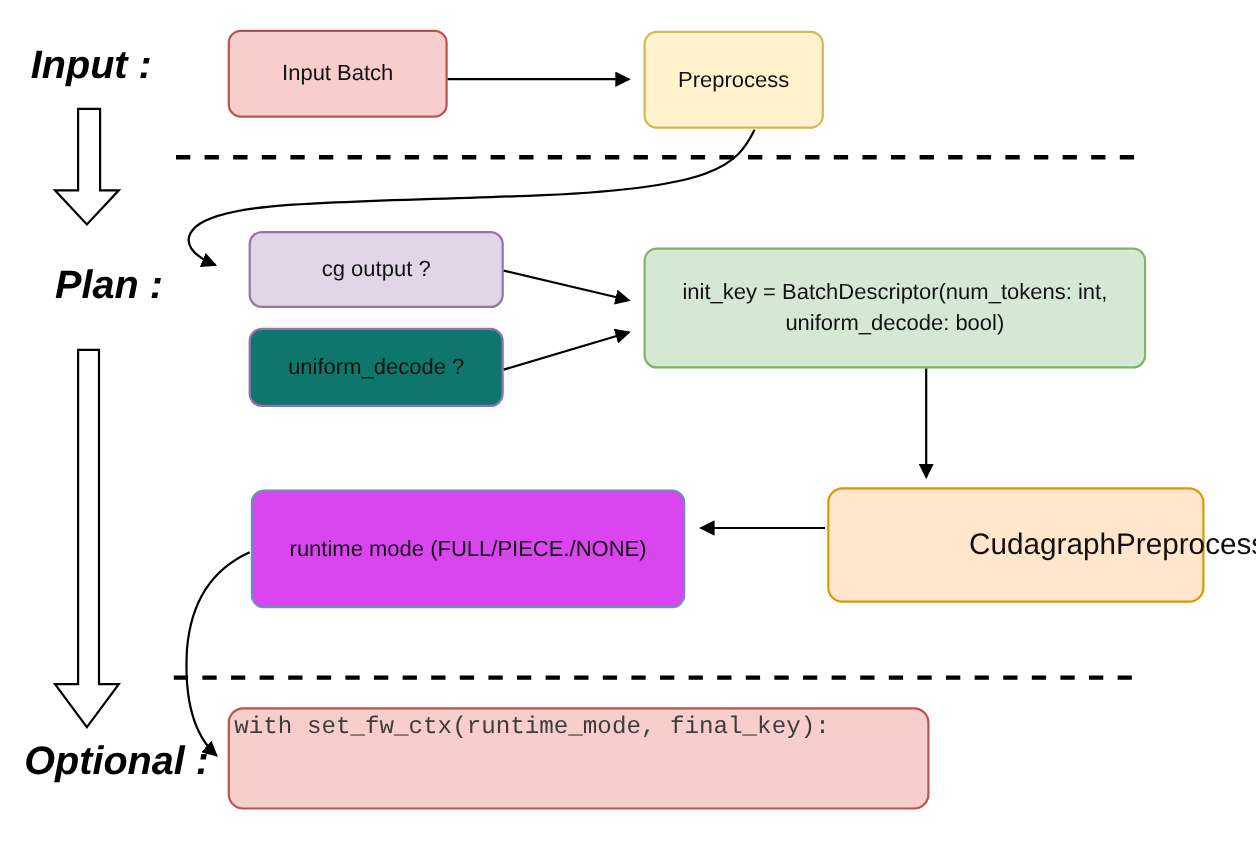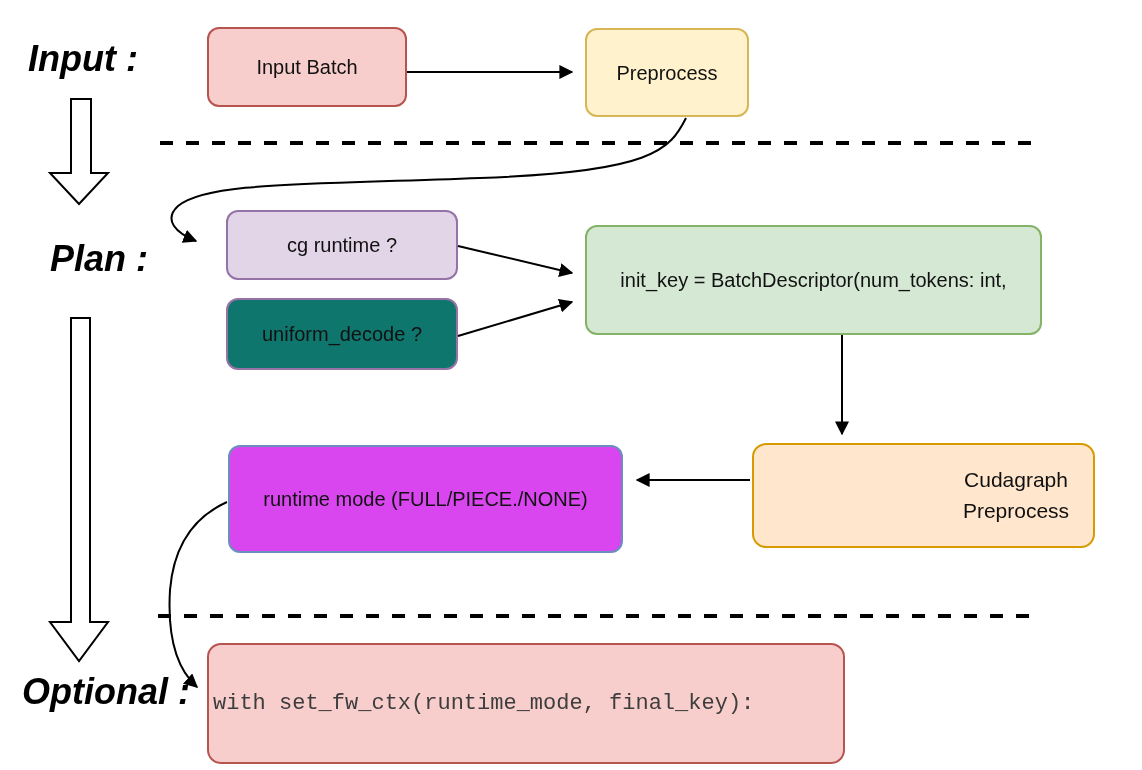--- a/index.html
+++ b/index.html
@@ -19,26 +19,26 @@
   #node-input-batch   {left:207px;top:27px; width:200px;height:80px;}
   #node-preprocess    {left:585px;top:28px; width:164px;height:89px;}
   #node-cg-padding    {left:226px;top:210px;width:232px;height:70px;}
   #node-uniform-decode{left:226px;top:298px;width:232px;height:72px;}
   #node-init-key      {left:585px;top:225px;width:457px;height:110px;}
   #node-runtime-mode  {left:228px;top:445px;width:395px;height:108px;}
   #node-cudagraph     {left:752px;top:443px;width:343px;height:105px;border-radius:14px;}
   #node-dispatch      {left:752px;top:443px;width:181px;height:74px;font-size:17px;z-index:4;border-radius:10px;}
   #cudagraph-label{
     position:absolute;left:181px;top:0;width:162px;height:100%;
-    display:flex;flex-direction:column;align-items:center;justify-content:center;
-    font-size:21px;line-height:1.45;color:#111;
+    display:flex;flex-direction:row;align-items:center;justify-content:center;
+    font-size:27px;line-height:1.45;color:#111;
   }
   #node-execute-code{
-    left:207px;top:643px;width:638px;height:121px;border-radius:14px;
-    align-items:flex-start;justify-content:center;
+    left:207px;top:643px;width:638px;height:93px;border-radius:14px;
+    align-items:flex-start;justify-content:space-between;
   }
   .code-line{
     font-family:"Liberation Mono","DejaVu Sans Mono",monospace;
     font-size:22px;line-height:31px;color:#3d3d3d;white-space:pre;padding-left:4px;
   }
   #label-input  {left:28px;top:38px;}
   #label-plan   {left:50px;top:238px;}
   #label-execute{left:22px;top:671px;}
 </style>
 </head>
@@ -52,29 +52,30 @@
 
   <div class="node" id="node-input-batch" style="background: rgb(248, 206, 204); border-color: rgb(184, 84, 80);">
     <span>Input Batch</span>
   </div>
 
   <div class="node" id="node-preprocess" style="background: rgb(255, 242, 204); border-color: rgb(214, 182, 86);">
     <span>Preprocess</span>
   </div>
 
   <div class="node" id="node-cg-padding" style="background: rgb(225, 213, 231); border-color: rgb(150, 115, 166);">
-    <span>cg runtime ?</span>
+    <span>cg output ?</span>
   </div>
 
   <div class="node" id="node-uniform-decode" style="background: #0f766e; border-color: rgb(150, 115, 166);">
     <span>uniform_decode ?</span>
   </div>
 
   <div class="node" id="node-init-key" style="background: rgb(213, 232, 212); border-color: rgb(130, 179, 102);">
     <span>init_key = BatchDescriptor(num_tokens: int,</span>
+    <span>uniform_decode: bool)</span>
   </div>
 
   <div class="node" id="node-runtime-mode" style="background: #d946ef; border-color: rgb(108, 142, 191);">
     <span>runtime mode (FULL/PIECE./NONE)</span>
   </div>
 
   <div class="node" id="node-cudagraph" style="background: rgb(255, 230, 204); border-color: rgb(215, 155, 0);">
     <div id="cudagraph-label">
       <span>Cudagraph</span>
       <span>Preprocess</span>

